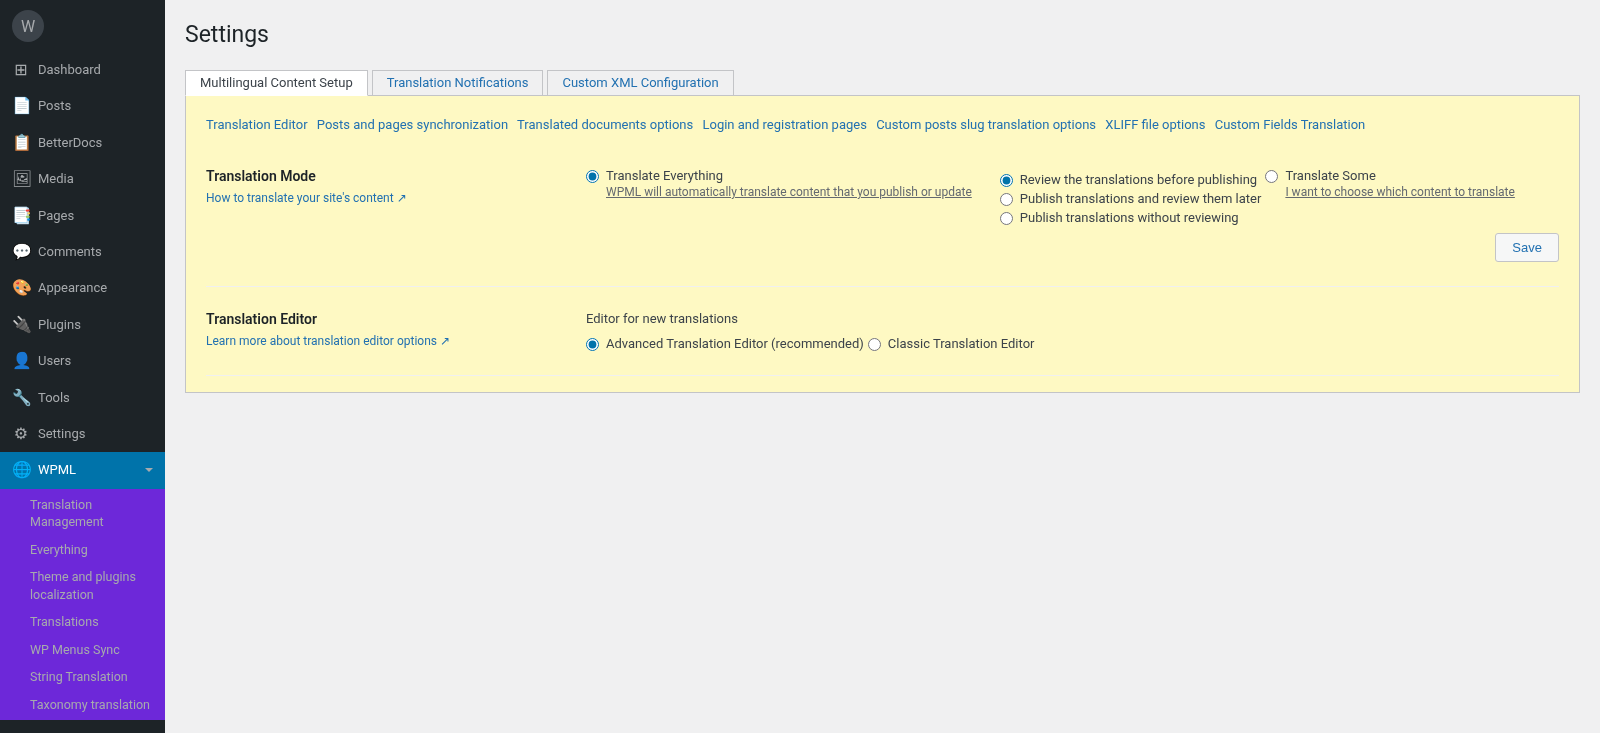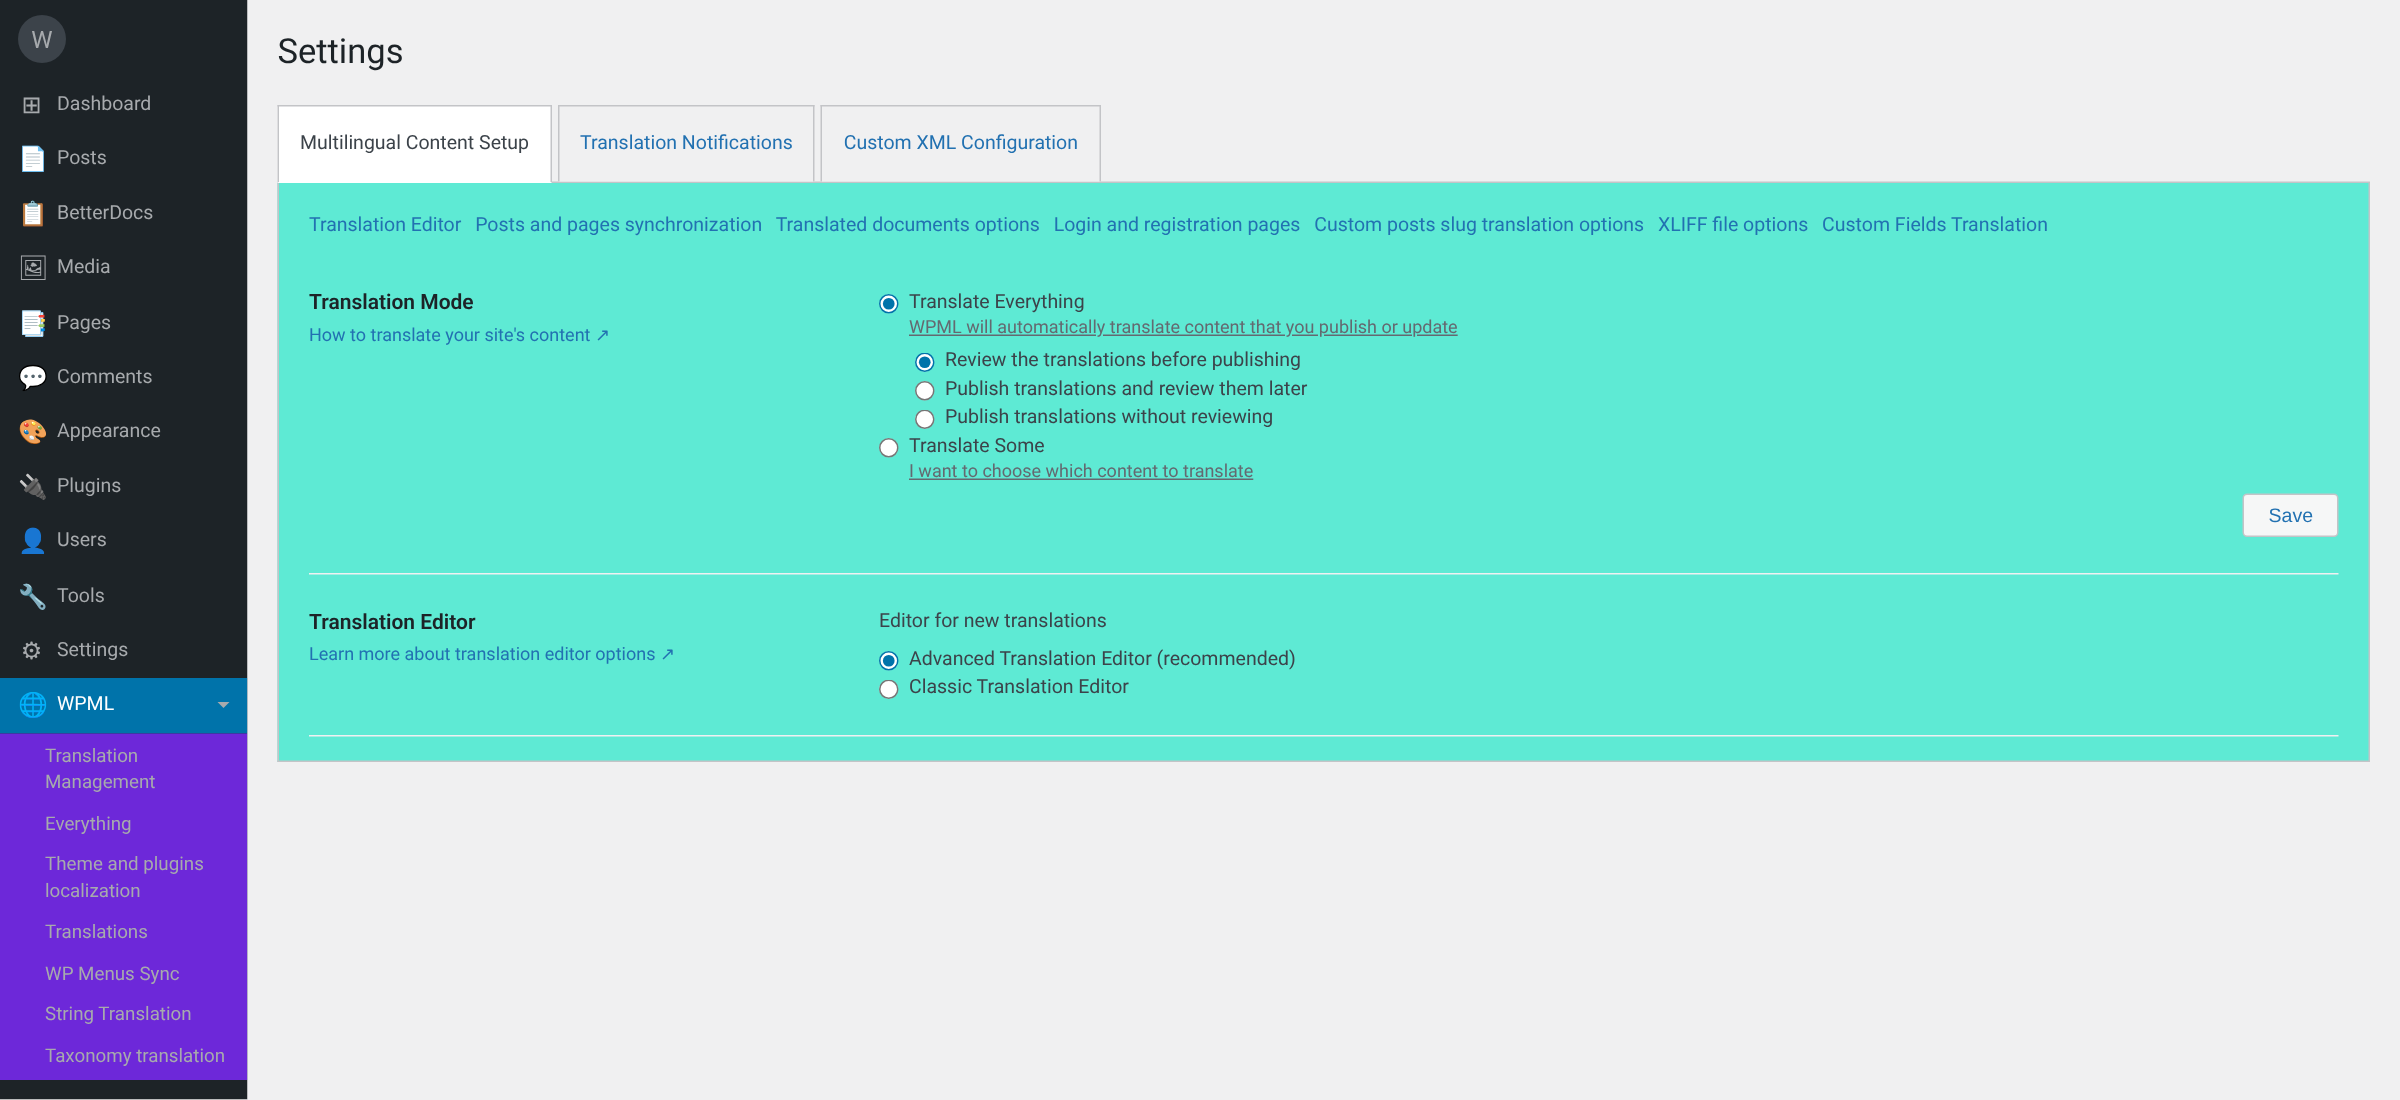--- a/index.html
+++ b/index.html
@@ -66,41 +66,41 @@
       line-height: 1.3;
     }
 
     
     .nav-tabs {
       display: flex;
       border-bottom: 1px solid #c3c4c7;
       margin-bottom: 0;
     }
     .nav-tab {
-      padding: 16px 14px;
+      padding: 3px 14px;
       cursor: pointer;
       font-size: 13px;
       color: #2271b1;
       background: #f0f0f1;
       border: 1px solid #c3c4c7;
       border-bottom: none;
       margin-right: 4px;
       text-decoration: none;
       line-height: 1.4;
     }
     .nav-tab.active {
       background: #fff;
       color: #3c434a;
       border-bottom: 1px solid #fff;
       margin-bottom: -1px;
     }
 
     
     .content-card {
-      background: #5eead4;
+      background: #fef9c3;
       border: 1px solid #c3c4c7;
       border-top: none;
       padding: 16px 20px;
     }
 
     
     .links-row {
       margin-bottom: 6px;
       line-height: 2;
     }
@@ -137,21 +137,21 @@
       gap: 3px;
     }
     .section-right { flex: 1; }
     .section-right .question {
       font-size: 13px;
       color: #3c434a;
       margin-bottom: 10px;
     }
 
     
-    .radio-group { display: flex; flex-direction: column; gap: 4px; }
+    .radio-group { display: flex; flex-direction: row; gap: 4px; }
     .radio-option {
       display: flex; align-items: flex-start; gap: 7px;
       font-size: 13px;
       color: #3c434a;
       cursor: pointer;
     }
     .radio-option input[type="radio"] { margin-top: 2px; cursor: pointer; accent-color: #0073aa; }
     .radio-option .radio-desc {
       font-size: 12px;
       color: #646970;

